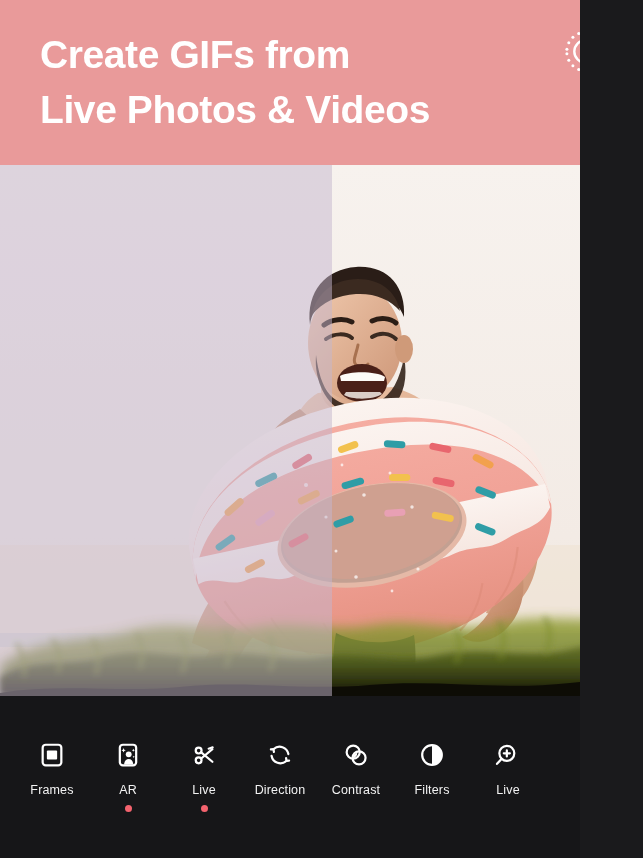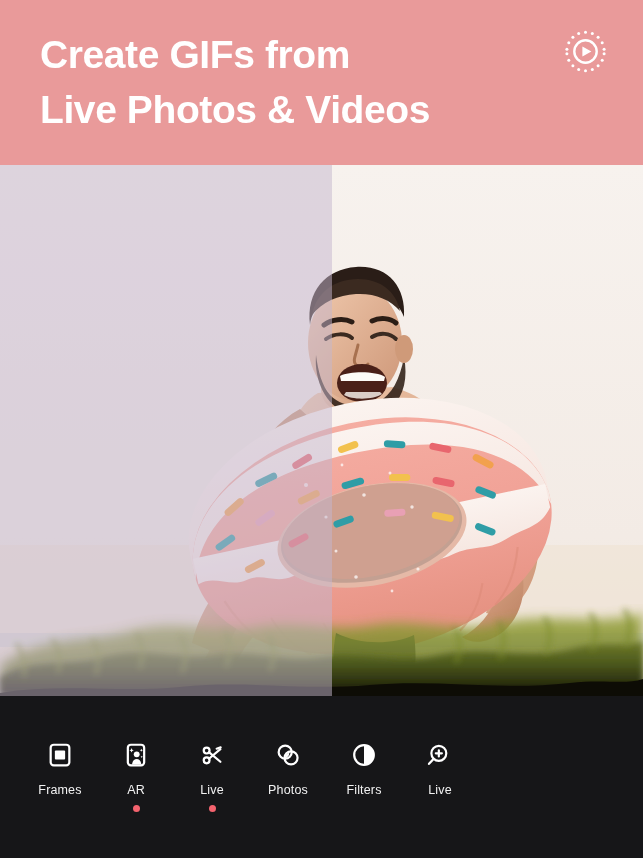--- a/index.html
+++ b/index.html
@@ -3,21 +3,21 @@
 <meta charset="utf-8">
 <style>
   * { margin:0; padding:0; box-sizing:border-box; }
   html, body {
     width:643px; height:858px;
     overflow:hidden;
     background:#1a1a1c;
     font-family:"Liberation Sans", sans-serif;
     -webkit-font-smoothing:antialiased;
   }
-  #app { position:relative; width:643px; height:858px; overflow:hidden; }
+  #app { position:relative; width:580px; height:858px; overflow:hidden; }
 
   
   #header {
     position:absolute; left:0; top:0; width:643px; height:165px;
     background:#e99a9a;
     overflow:hidden;
   }
   #header-title {
     position:absolute; left:40px; top:27px;
     width:500px;
@@ -43,21 +43,21 @@
 
   
   #toolbar {
     position:absolute; left:0; top:696px; width:643px; height:162px;
     background:#161618;
     overflow:hidden;
   }
   #tool-strip {
     position:absolute; left:0; top:0; height:162px;
     display:flex; align-items:flex-start;
-    padding-left:22px; padding-top:44px;
+    padding-left:14px; padding-top:44px;
     white-space:nowrap;
   }
   .tool {
     width:76px;
     flex:0 0 76px;
     display:flex; flex-direction:column; align-items:center;
     cursor:pointer;
   }
   .tool-icon {
     width:30px; height:30px;
@@ -402,26 +402,38 @@
               <path d="M9.6 15 L19.2 7" stroke="#ffffff" fill="none" stroke-width="1.9" stroke-linecap="round" stroke-linejoin="round"></path>
               <path d="M16 6.6 L19.4 5.4" stroke="#ffffff" fill="none" stroke-width="1.9" stroke-linecap="round" stroke-linejoin="round"></path>
             </svg>
           </div>
           <div class="tool-label">Live</div>
           <div class="tool-dot"></div>
         </div>
         <div class="tool">
           <div class="tool-icon">
             <svg viewBox="0 0 24 24">
+              <path d="M19.2 11.2 A7.6 7.6 0 0 0 6.6 6.9" stroke="#ffffff" fill="none" stroke-width="1.9" stroke-linecap="round" stroke-linejoin="round"></path>
+              <path d="M4.8 12.8 A7.6 7.6 0 0 0 17.4 17.1" stroke="#ffffff" fill="none" stroke-width="1.9" stroke-linecap="round" stroke-linejoin="round"></path>
+              <path d="M4.2 7.2 L6.4 7 L6.8 9.4" stroke="#ffffff" fill="none" stroke-width="1.9" stroke-linecap="round" stroke-linejoin="round"></path>
+              <path d="M19.8 16.8 L17.6 17 L17.2 14.6" stroke="#ffffff" fill="none" stroke-width="1.9" stroke-linecap="round" stroke-linejoin="round"></path>
+            </svg>
+          </div>
+          <div class="tool-label">Direction</div>
+          <div class="tool-dot hidden"></div>
+        </div>
+        <div class="tool">
+          <div class="tool-icon">
+            <svg viewBox="0 0 24 24">
               <circle cx="9.6" cy="9.6" r="5.6" stroke="#ffffff" fill="none" stroke-width="1.9" stroke-linecap="round" stroke-linejoin="round"></circle>
               <circle cx="14.6" cy="14.4" r="5.6" stroke="#ffffff" fill="none" stroke-width="1.9" stroke-linecap="round" stroke-linejoin="round"></circle>
               <path d="M13.2 9.9 A5.6 5.6 0 0 1 9.3 15.1 A5.6 5.6 0 0 1 13.2 9.9 Z" fill="#ffffff"></path>
             </svg>
           </div>
-          <div class="tool-label">Photos</div>
+          <div class="tool-label">Contrast</div>
           <div class="tool-dot hidden"></div>
         </div>
         <div class="tool">
           <div class="tool-icon">
             <svg viewBox="0 0 24 24">
               <circle cx="12" cy="12" r="8.4" stroke="#ffffff" fill="none" stroke-width="1.9" stroke-linecap="round" stroke-linejoin="round"></circle>
               <path d="M12 3.6 A8.4 8.4 0 0 1 12 20.4 Z" fill="#ffffff"></path>
             </svg>
           </div>
           <div class="tool-label">Filters</div>

